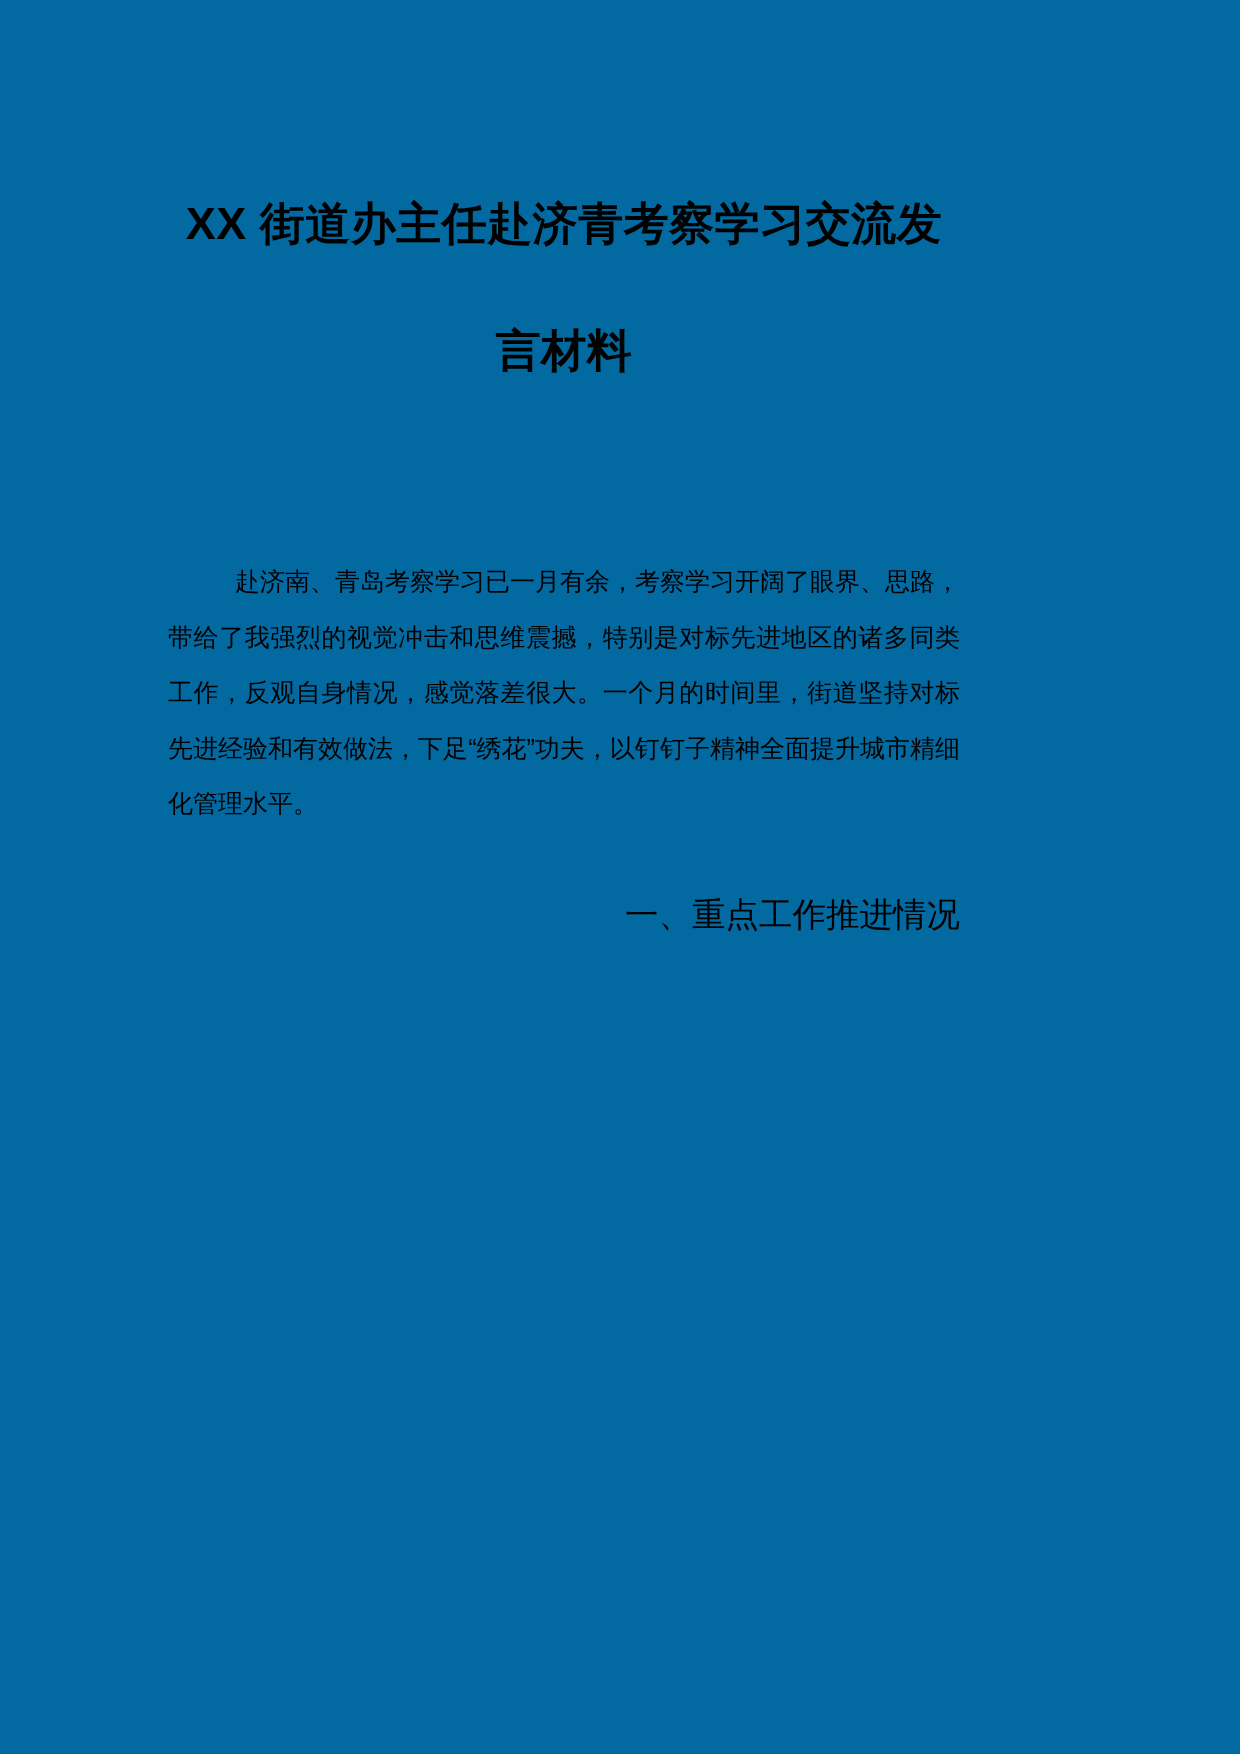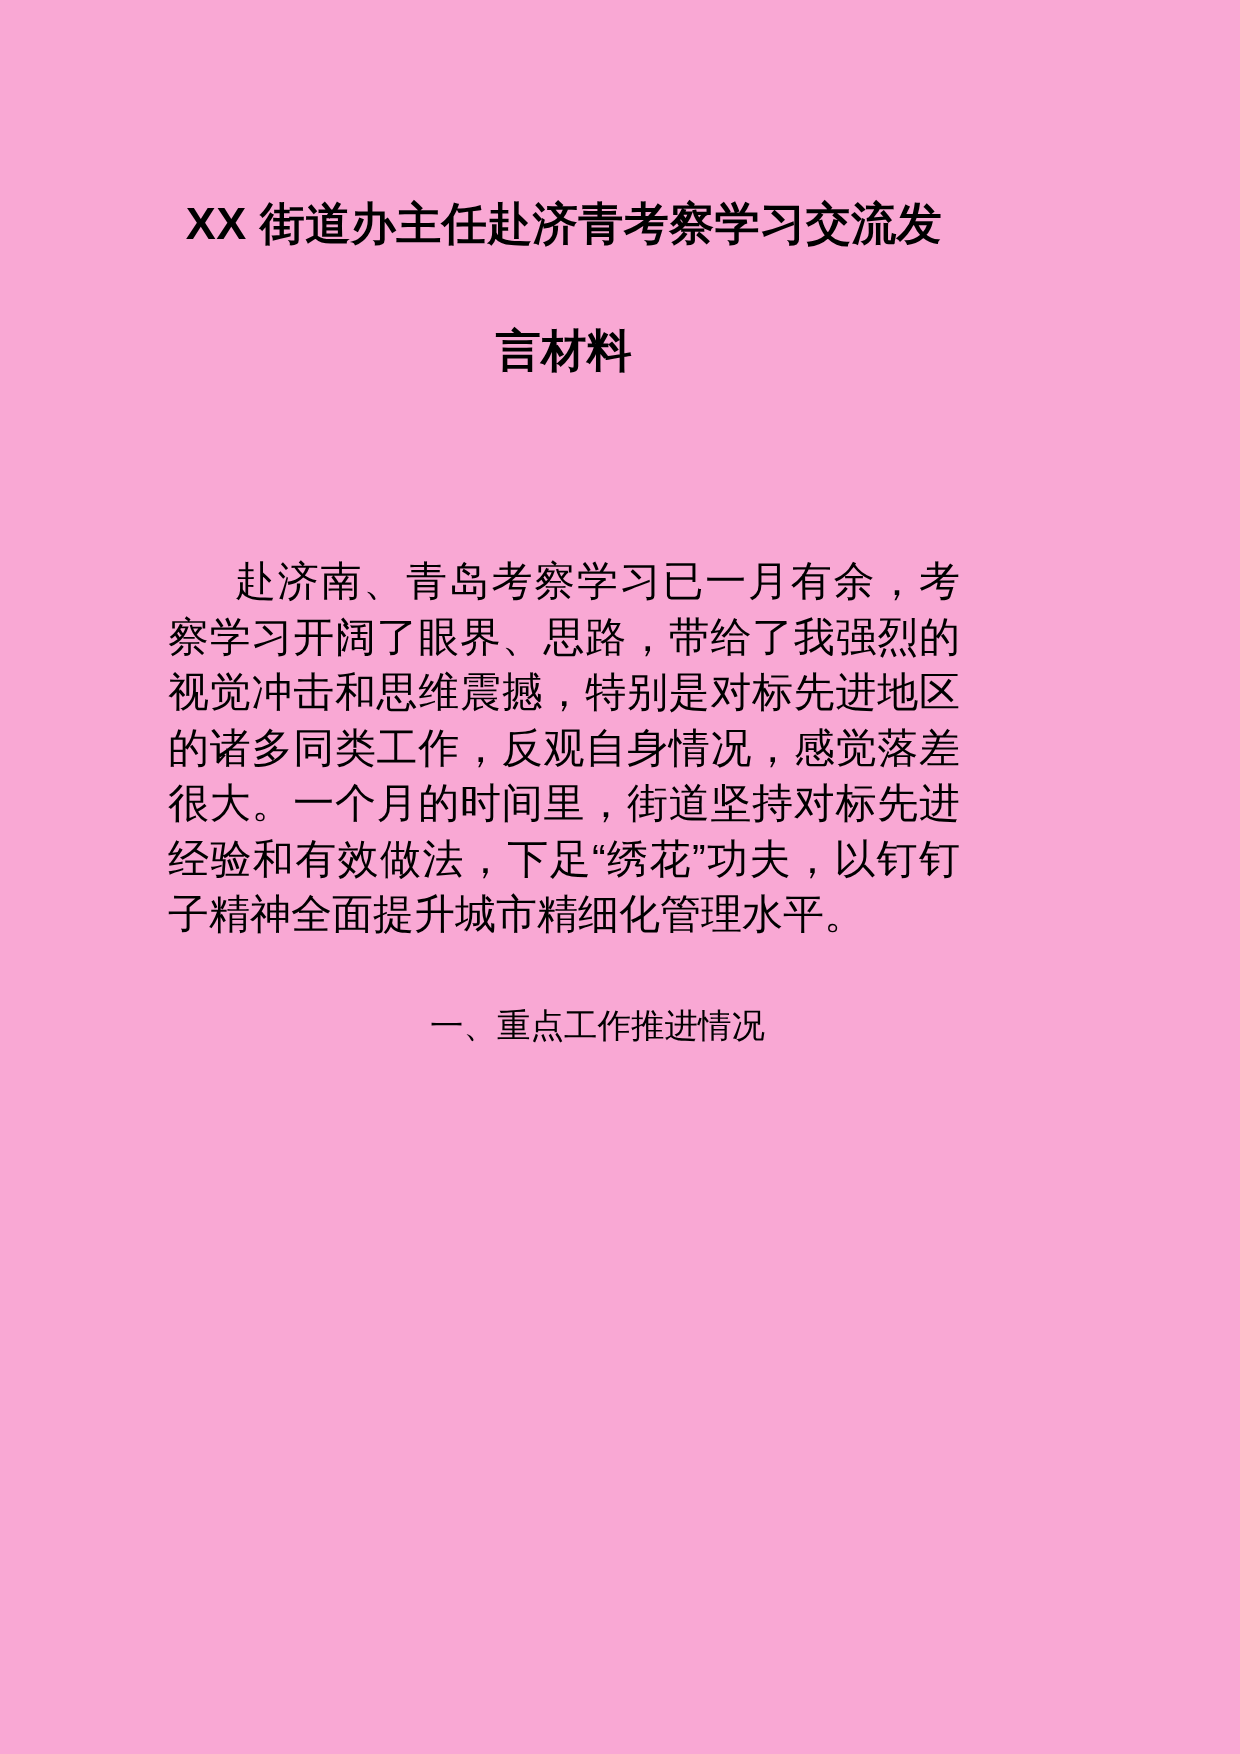--- a/index.html
+++ b/index.html
@@ -8,21 +8,21 @@
     background: #ffffff;
   }
   body {
     font-family: "Liberation Sans", "DejaVu Sans", sans-serif;
     color: #000000;
   }
   .page {
     position: relative;
     width: 1240px;
     height: 1754px;
-    background: #f9a8d4;
+    background: #0369a1;
     margin: 0 auto;
     overflow: hidden;
     box-sizing: border-box;
   }
   .content {
     position: absolute;
     left: 168px;
     top: 0;
     width: 792px;
   }
@@ -34,34 +34,34 @@
     letter-spacing: 0.5px;
     margin: 0;
     padding-top: 160px;
     color: #000000;
     word-break: break-all;
   }
   .spacer-after-title {
     height: 140px;
   }
   .body-para {
-    font-size: 41px;
+    font-size: 25px;
     line-height: 55.5px;
     text-align: justify;
     text-justify: inter-ideograph;
     margin: 0;
     text-indent: 67px;
     color: #000000;
     word-break: break-all;
     letter-spacing: 0px;
   }
   .section-heading {
     font-size: 33.5px;
     line-height: 55.5px;
-    text-align: center;
+    text-align: right;
     margin: 0;
     text-indent: 67px;
     color: #000000;
     word-break: break-all;
   }
   .gap-sm {
     height: 55px;
   }
   .gap-md {
     height: 56px;

